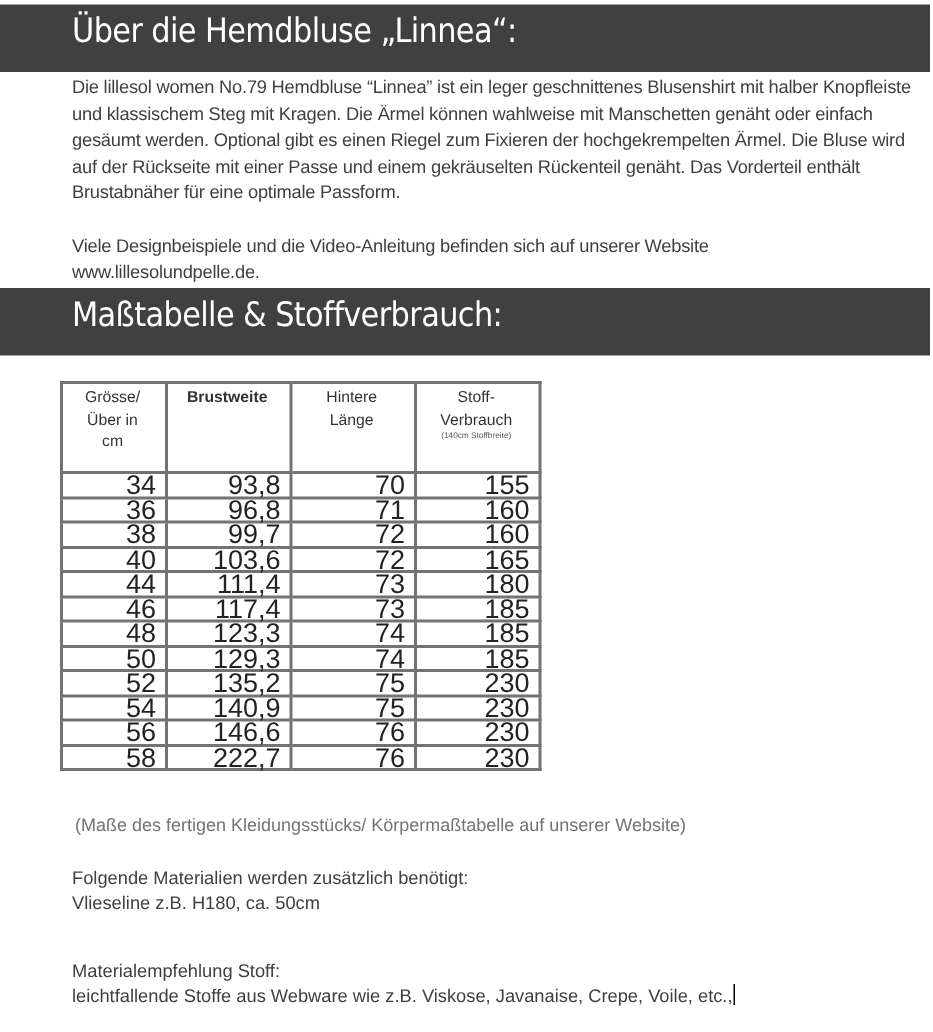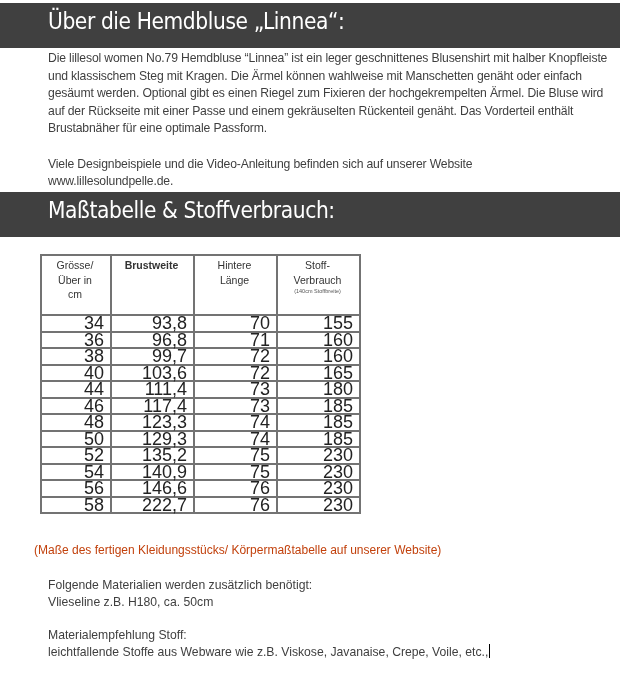--- a/index.html
+++ b/index.html
@@ -18,24 +18,24 @@
     #intro p.gap { margin-top: 17.6px; }
     table.sizes { position: absolute; left: 40px; top: 254px; border-collapse: collapse;
                   font-size: 12px; color: #222; }
     table.sizes td, table.sizes th { border: 2px solid #737373; padding: 0 6px 0 4px; }
     table.sizes th { font-weight: normal; vertical-align: top; text-align: center; height: 56px;
                      font-size: 10.5px; line-height: 14.5px; color: #333; padding-top: 2px; }
     table.sizes th.bold { font-weight: bold; }
     th .sub { display: block; font-size: 5.5px; line-height: 9px; color: #555; }
     table.sizes td { text-align: right; height: 14.5px; line-height: 14.5px; font-size: 18px; padding-right: 6px; }
     col.c1 { width: 70px; } col.c2 { width: 83px; } col.c3 { width: 83px; } col.c4 { width: 83px; }
-    #note { position: absolute; left: 34px; top: 543px; font-size: 12px; color: #c2410c; }
+    #note { position: absolute; left: 50px; top: 543px; font-size: 12px; color: #737373; }
     #materials { position: absolute; left: 48px; top: 577px; font-size: 12.2px; line-height: 17px; color: #3f3f3f; }
     #materials p { margin: 0; }
-    #materials p.gap { margin-top: 16px; }
+    #materials p.gap { margin-top: 28px; }
     .caret { display: inline-block; width: 1px; height: 14px; background: #000; vertical-align: -2px; margin-left: 1px; }
   </style>
 </head>
 <body>
 
 <div class="banner" id="banner1">
   <h1>Über die Hemdbluse „Linnea“:</h1>
 </div>
 
 <div class="para" id="intro">

